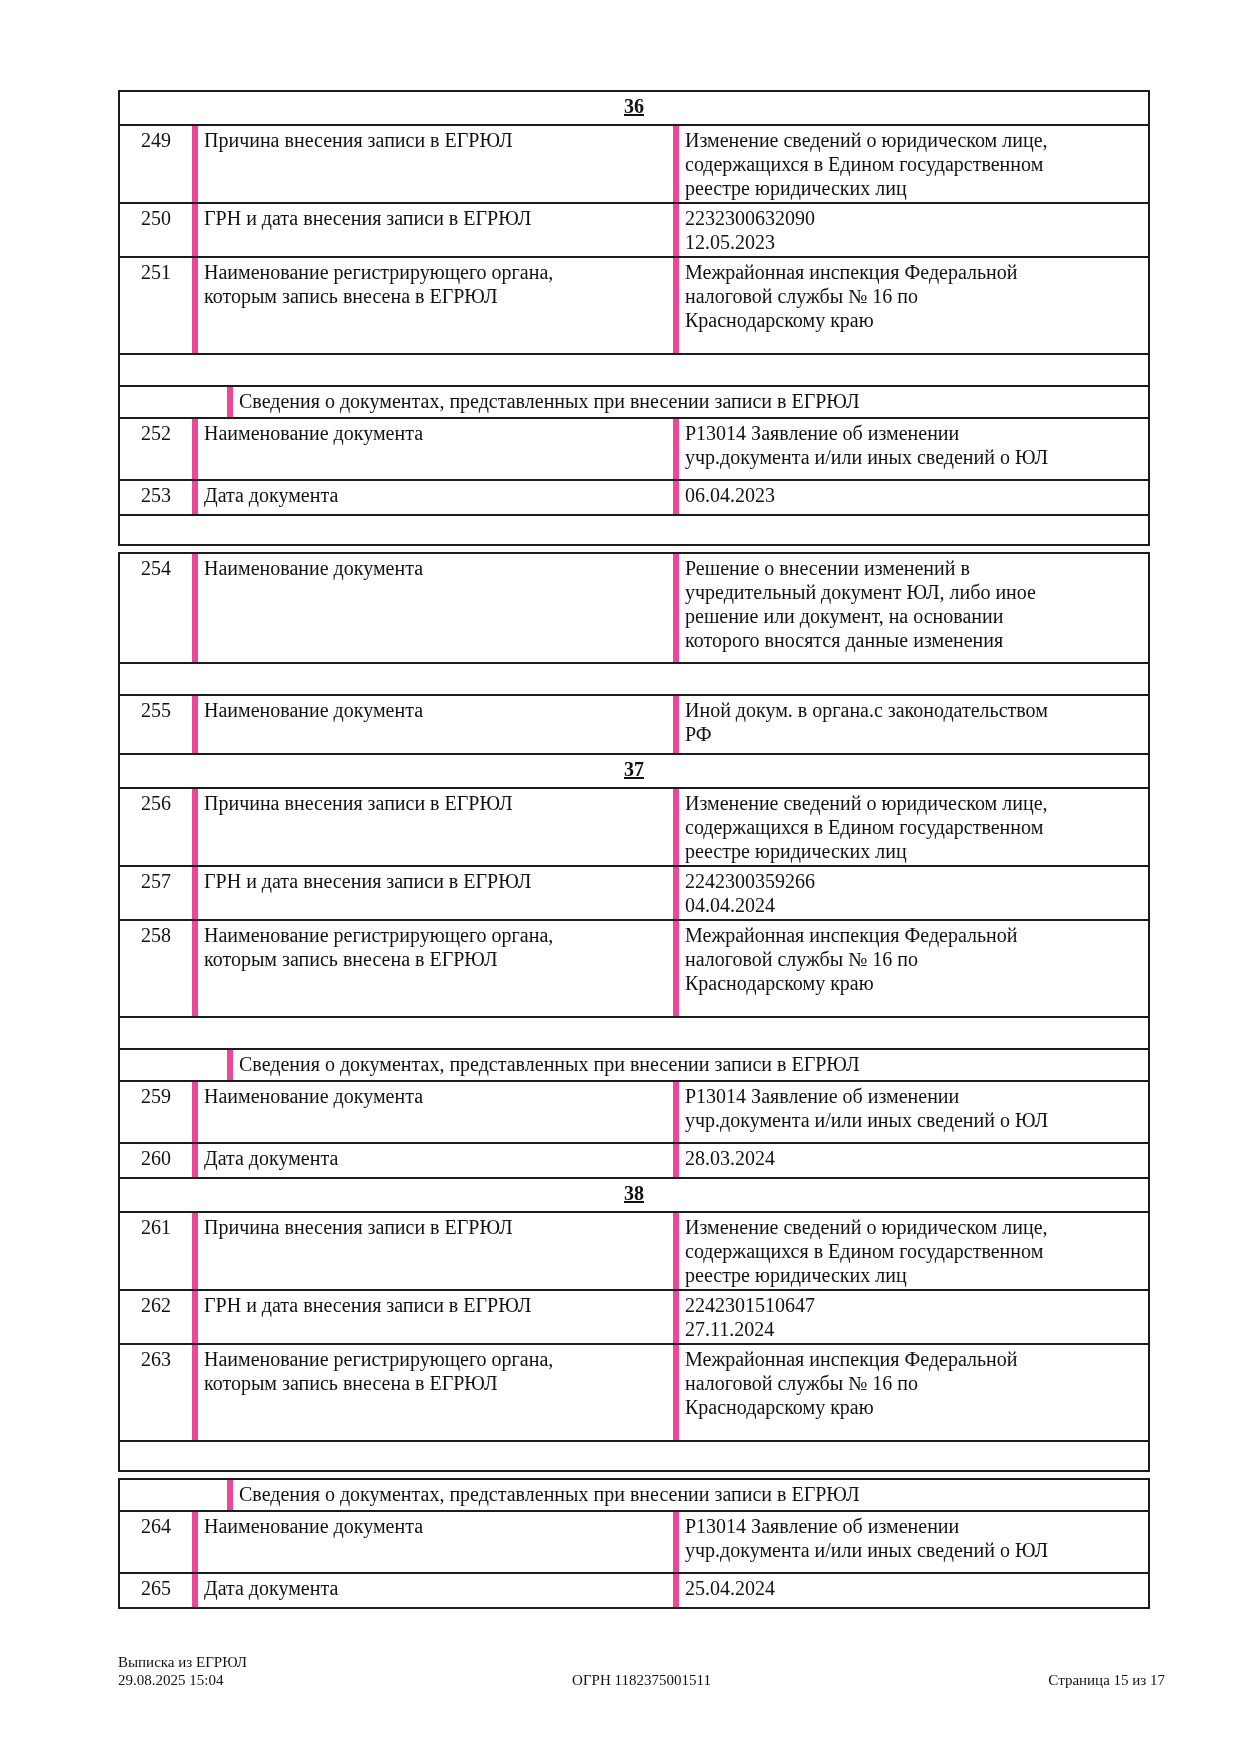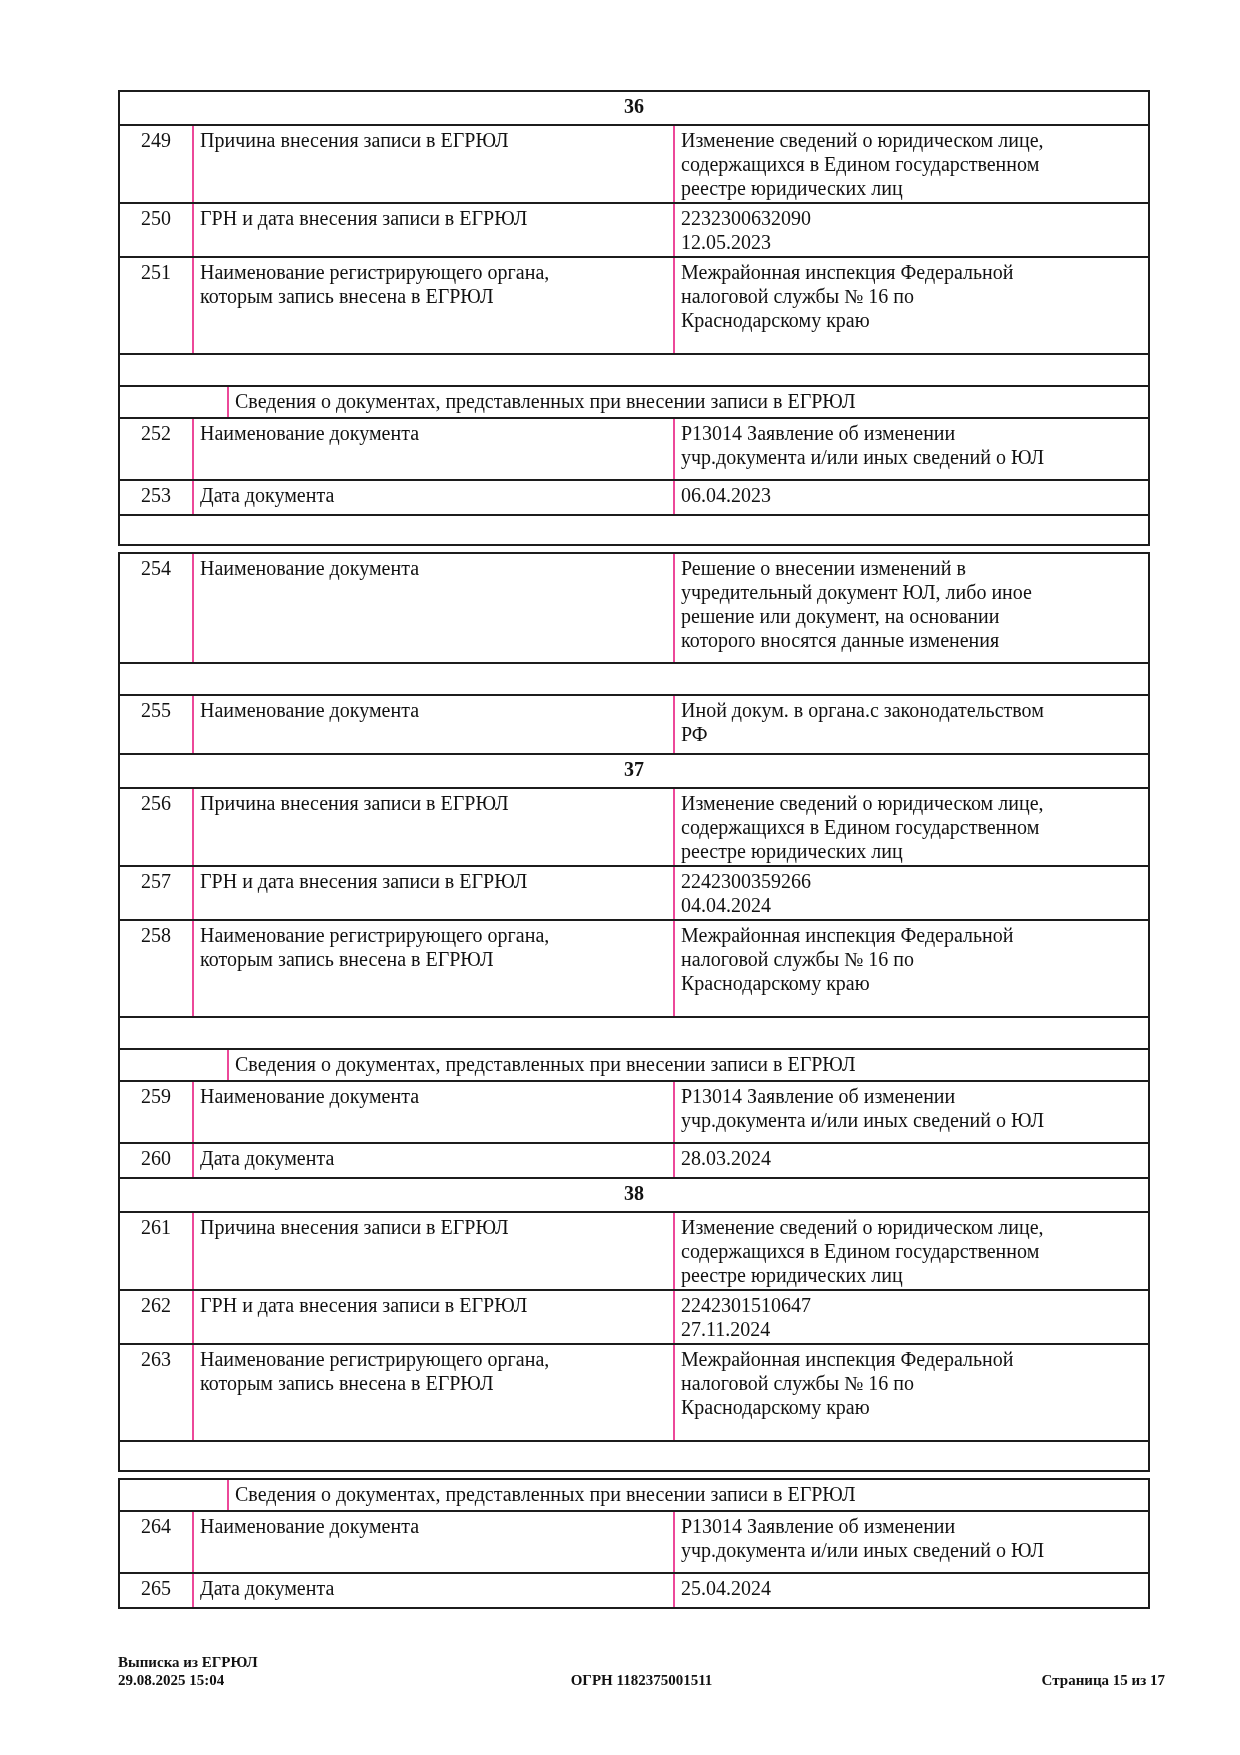--- a/index.html
+++ b/index.html
@@ -21,28 +21,28 @@
   .frag{
     border:2px solid #1c1c1c;
     background:#ffffff;
   }
   .row{
     display:grid;
     grid-template-columns:72px 481px 1fr;
     align-items:stretch;
   }
   .row + .row{border-top:2px solid #1c1c1c;}
-  .row.section{grid-template-columns:1fr;}
+  .row.section{grid-template-columns:1fr;text-decoration:underline;}
   .row.docs{grid-template-columns:72px 1fr;gap:35px;}
   .cell{
     padding:2px 6px;
     white-space:pre-line;
     overflow:hidden;
   }
-  .row .cell + .cell{border-left:2px solid #ec4899;}
+  .row .cell + .cell{border-left:6px solid #ec4899;}
   .num{text-align:center;padding-left:2px;padding-right:2px;}
   .section .cell{
     text-align:center;
     font-weight:bold;
     white-space:normal;
   }
   .spacer{
     border-left:2px solid #1c1c1c;
     border-right:2px solid #1c1c1c;
     height:30px;
@@ -57,21 +57,20 @@
   .mh95{min-height:95px}.mh108{min-height:108px}
   .footer{
     position:absolute;
     left:118px;top:1653px;
     width:1047px;
     display:grid;
     grid-template-columns:1fr auto 1fr;
     align-items:end;
     font-size:15px;
     line-height:18px;
-    font-weight:bold;
   }
   .footer .f-left{text-align:left;}
   .footer .f-center{text-align:center;}
   .footer .f-right{text-align:right;}
 </style>
 </head>
 <body>
 
 <div class="page">
   <div class="doc">

